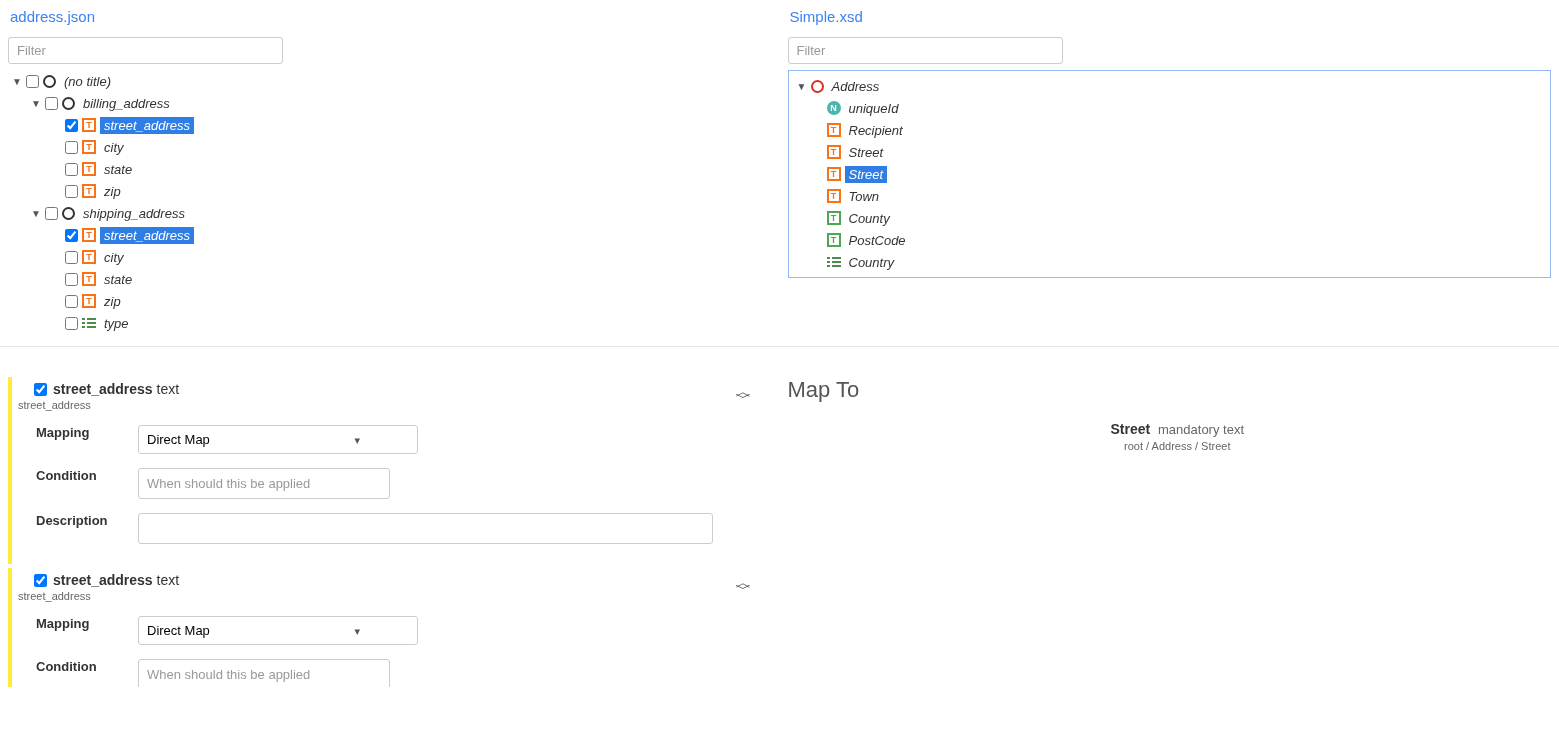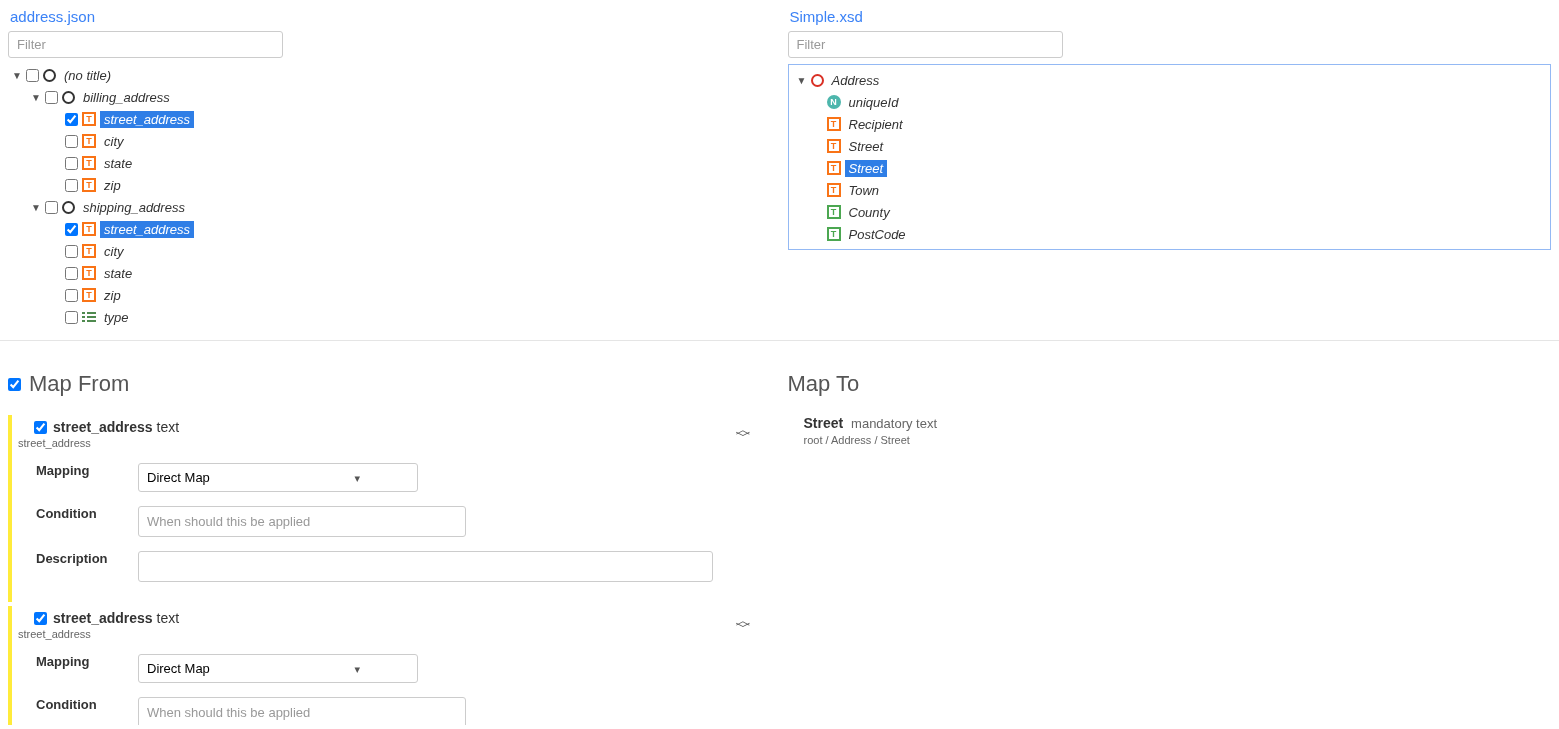--- a/index.html
+++ b/index.html
@@ -1,20 +1,20 @@
 <!DOCTYPE html>
 <html><head>
 <meta charset="utf-8">
 <style>
 * { box-sizing: border-box; margin: 0; padding: 0; }
 body { font-family: Arial, Helvetica, sans-serif; font-size: 13px; color: #333; background: #fff; }
 
 .top-panels { display: flex; width: 100%; border-bottom: 1px solid #e5e5e5; }
 .panel { flex: 1; padding: 8px 8px 12px 8px; }
-.panel-title { color: #3b82f6; font-size: 15px; margin-bottom: 6px; padding-left: 2px; }
+.panel-title { color: #3b82f6; font-size: 15px; margin-bottom: 12px; padding-left: 2px; }
 .filter-input { width: 275px; padding: 5px 8px; border: 1px solid #ccc; border-radius: 3px; font-size: 13px; color: #666; margin-bottom: 6px; }
 .filter-input::placeholder { color: #999; }
 
 .tree { font-size: 13px; }
 .tree-bordered { border: 1px solid #94b9f4; padding: 4px; }
 .tree-node { display: flex; align-items: center; height: 22px; white-space: nowrap; }
 .tree-toggle { width: 12px; height: 12px; display: inline-flex; align-items: center; justify-content: center; cursor: pointer; color: #555; font-size: 10px; margin-right: 3px; }
 .tree-spacer { display:inline-block; width: 12px; }
 .chk { margin-right: 4px; vertical-align: middle; }
 .icon-circle { width: 13px; height: 13px; border: 2px solid #333; border-radius: 50%; display: inline-block; margin-right: 4px; vertical-align: middle; }
@@ -55,25 +55,25 @@
 .map-item-title b { font-weight: bold; }
 .map-item-sub { font-size: 11px; color: #666; margin-top: 2px; }
 .sort-handle { position: absolute; right: 20px; top: 12px; font-size: 16px; color: #555; cursor: grab; display:flex; flex-direction:column; line-height:6px;}
 .sort-handle span {display:block;}
 
 .form-row { display: flex; align-items: flex-start; margin-top: 14px; }
 .form-label { width: 120px; text-align: left; font-weight: bold; font-size: 13px; padding-left: 18px; padding-right: 10px; }
 .form-select { width: 280px; padding: 6px 8px; border: 1px solid #ccc; border-radius: 3px; font-size: 13px; background: #fff; appearance: none; position: relative; }
 .select-wrap { position: relative; width: 232px; }
 .select-wrap::after { content: "▾"; position: absolute; right: 10px; top: 50%; transform: translateY(-50%); font-size: 11px; color: #555; pointer-events: none;}
-.form-input { width: 328px; padding: 7px 8px; border: 1px solid #ccc; border-radius: 3px; font-size: 13px; }
+.form-input { width: 252px; padding: 7px 8px; border: 1px solid #ccc; border-radius: 3px; font-size: 13px; }
 .form-input::placeholder { color: #999; }
 .form-input-wide { width: 575px; padding: 7px 8px; border: 1px solid #ccc; border-radius: 3px; font-size: 13px; }
 
-.map-to-item { padding-left: 16px; }
+.map-to-item { padding-left: 16px; text-align: center; }
 .map-to-title { font-size: 14px; }
 .map-to-title b { font-weight: bold; }
 .map-to-meta { color: #666; font-size: 13px; margin-left: 4px; }
 .map-to-path { font-size: 11px; color: #666; margin-top: 3px; }
 </style>
 </head>
 <body>
 
 <div class="top-panels">
 
@@ -198,33 +198,34 @@
       <div class="tree-node indent-r1">
         <span class="tree-spacer"></span>
         <span class="icon-t-green">T</span>
         <span class="node-label">County</span>
       </div>
       <div class="tree-node indent-r1">
         <span class="tree-spacer"></span>
         <span class="icon-t-green">T</span>
         <span class="node-label">PostCode</span>
       </div>
+      <div class="tree-node indent-r1">
+        <span class="tree-spacer"></span>
+        <span class="icon-list"></span>
+        <span class="node-label">Country</span>
+      </div>
 
     </div>
   </div>
 
 </div>
 
 <div class="bottom-panels">
 
   <div class="map-from">
-    <div class="section-header">
-      <input type="checkbox" checked="" style="">
-      <span class="section-title">Map From</span>
-    </div>
 
     <div class="map-from-scroll">
 
       <div class="map-item">
         <div class="sort-handle">
             <span>︿</span>
             <span>﹀</span>
           </div>
         <div class="map-item-header">
           <input type="checkbox" checked="" style="">

